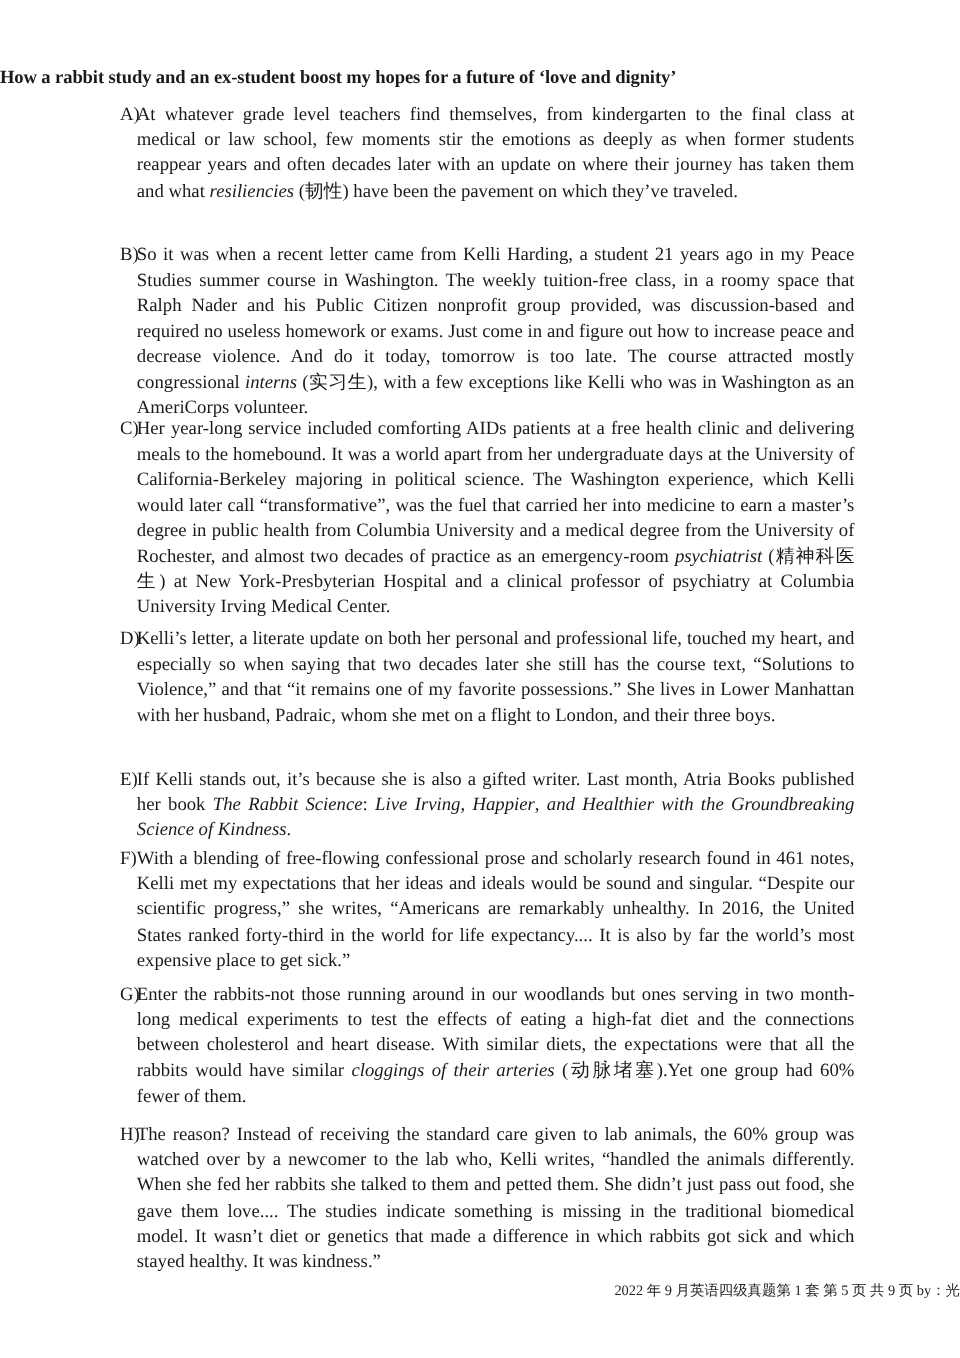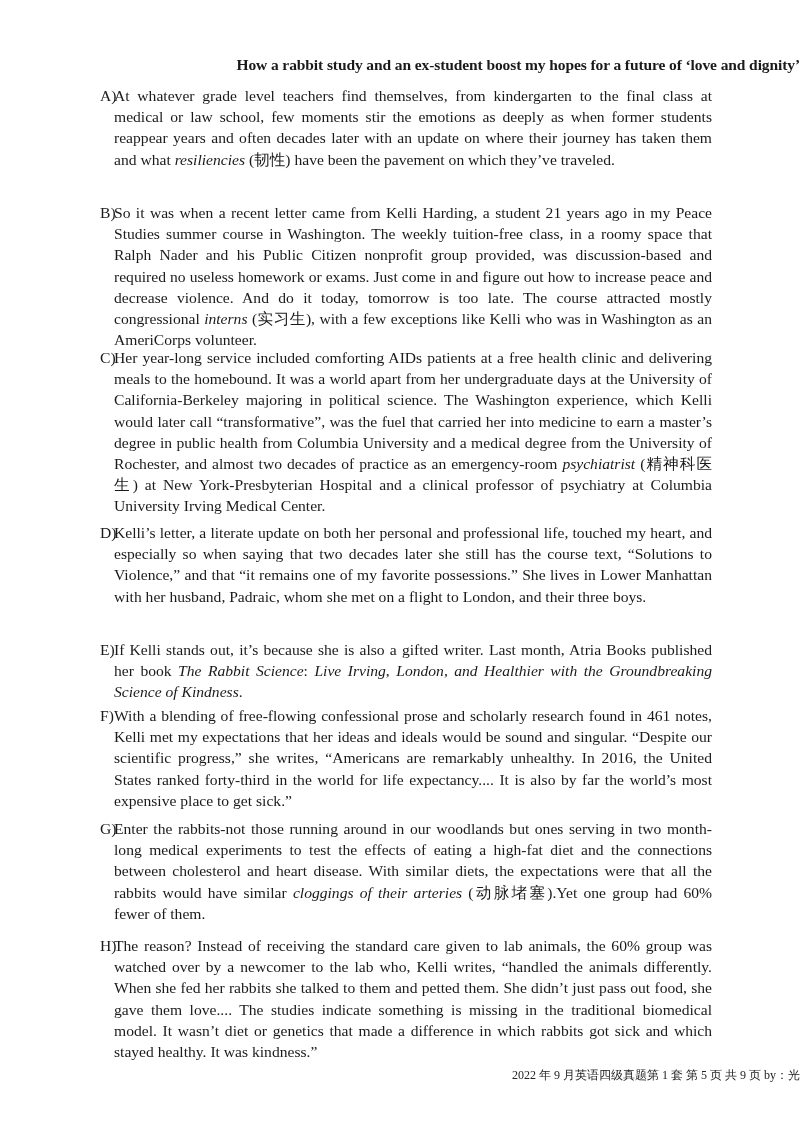--- a/index.html
+++ b/index.html
@@ -3,21 +3,21 @@
   <meta charset="utf-8">
   <style>
     html, body { margin: 0; padding: 0; background: #ffffff; }
     body {
       width: 800px; height: 1132px; position: relative; overflow: hidden;
       font-family: "Liberation Serif", "DejaVu Serif", serif;
       color: #1a1a1a;
     }
     .title {
       position: absolute; top: 56px; left: 0; width: 800px;
-      text-align: right; font-weight: bold; font-size: 15.5px; letter-spacing: -0.1px;
+      text-align: left; font-weight: bold; font-size: 15.5px; letter-spacing: -0.1px;
     }
     .para {
       position: absolute; left: 100px; width: 612px;
       font-size: 15.6px; line-height: 21.2px; text-align: justify;
     }
     .para .lbl {
       position: absolute; left: -0px; top: 0; width: 30px;
     }
     .para .body { margin-left: 14px; display: block; }
     .para .body i { font-style: italic; }
@@ -43,21 +43,21 @@
   <div class="para" style="top:347px">
     <span class="lbl">C)</span>
     <span class="body"><span>Her year-long service included comforting AIDs patients at a free health clinic and delivering meals to the homebound. It was a world apart from her undergraduate days at the University of California-Berkeley majoring in political science. The Washington experience, which Kelli would later call “transformative”, was the fuel that carried her into medicine to earn a master’s degree in public health from Columbia University and a medical degree from the University of Rochester, and almost two decades of practice as an emergency-room </span><i>psychiatrist</i><span> (精神科医生) at New York-Presbyterian Hospital and a clinical professor of psychiatry at Columbia University Irving Medical Center.</span></span>
   </div>
   <div class="para" style="top:522px">
     <span class="lbl">D)</span>
     <span class="body"><span>Kelli’s letter, a literate update on both her personal and professional life, touched my heart, and especially so when saying that two decades later she still has the course text, “Solutions to Violence,” and that “it remains one of my favorite possessions.” She lives in Lower Manhattan with her husband, Padraic, whom she met on a flight to London, and their three boys.</span></span>
   </div>
   <div class="para" style="top:639px">
     <span class="lbl">E)</span>
-    <span class="body"><span>If Kelli stands out, it’s because she is also a gifted writer. Last month, Atria Books published her book </span><i>The Rabbit Science</i><span>: </span><i>Live Irving</i><span>, </span><i>London</i><span>, </span><i>and Healthier with the Groundbreaking Science of Kindness</i><span>.</span></span>
+    <span class="body"><span>If Kelli stands out, it’s because she is also a gifted writer. Last month, Atria Books published her book </span><i>The Rabbit Science</i><span>: </span><i>Live Irving</i><span>, </span><i>Happier</i><span>, </span><i>and Healthier with the Groundbreaking Science of Kindness</i><span>.</span></span>
   </div>
   <div class="para" style="top:705px">
     <span class="lbl">F)</span>
     <span class="body"><span>With a blending of free-flowing confessional prose and scholarly research found in 461 notes, Kelli met my expectations that her ideas and ideals would be sound and singular. “Despite our scientific progress,” she writes, “Americans are remarkably unhealthy. In 2016, the United States ranked forty-third in the world for life expectancy.... It is also by far the world’s most expensive place to get sick.”</span></span>
   </div>
   <div class="para" style="top:818px">
     <span class="lbl">G)</span>
     <span class="body"><span>Enter the rabbits-not those running around in our woodlands but ones serving in two month-long medical experiments to test the effects of eating a high-fat diet and the connections between cholesterol and heart disease. With similar diets, the expectations were that all the rabbits would have similar </span><i>cloggings of their arteries</i><span> (动脉堵塞).Yet one group had 60% fewer of them.</span></span>
   </div>
   <div class="para" style="top:935px">

